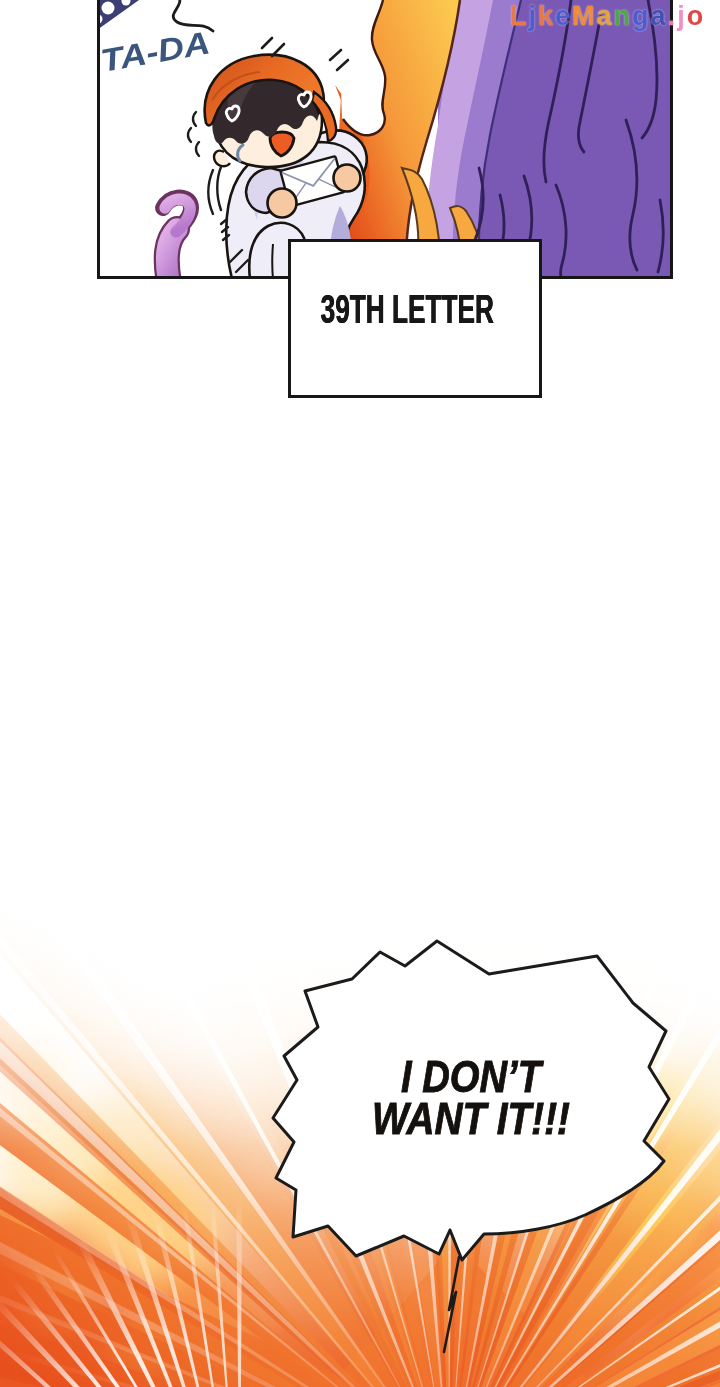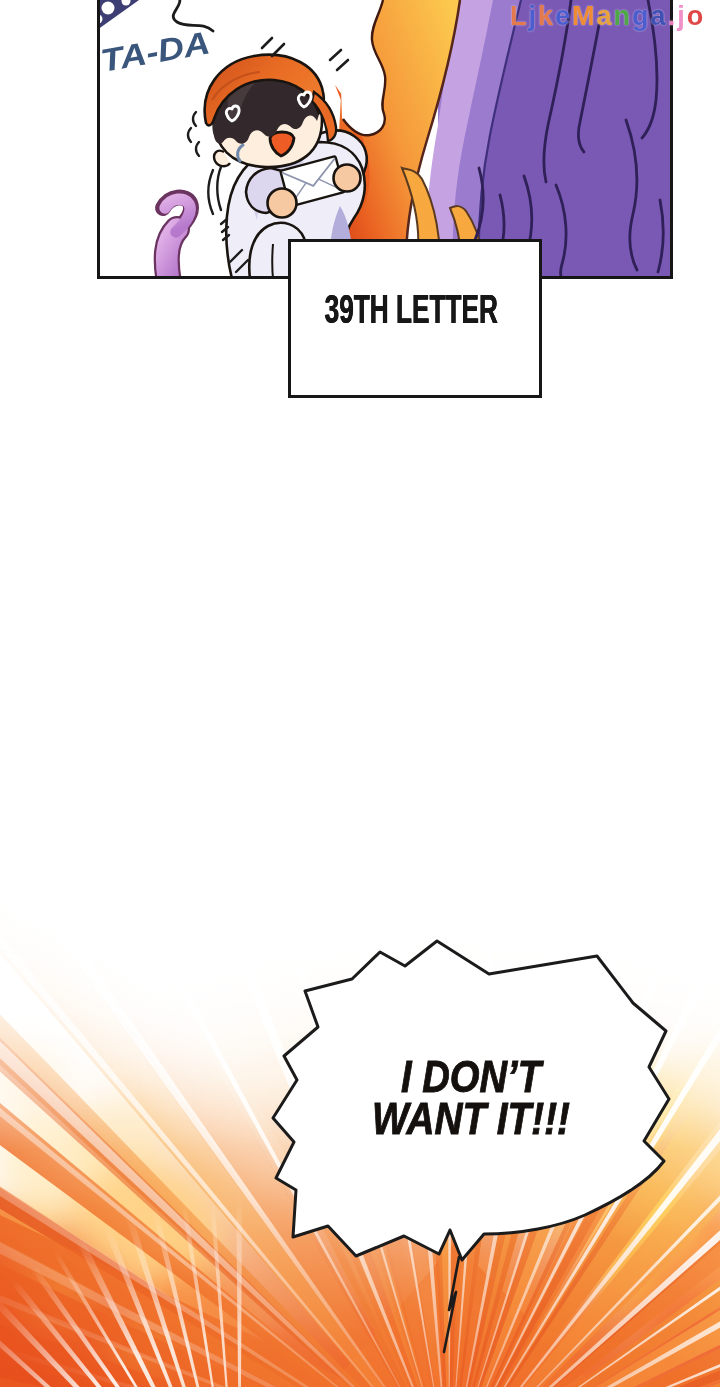--- a/index.html
+++ b/index.html
@@ -155,21 +155,21 @@
 <line x1="230" y1="262" x2="242" y2="250"></line>
         <line x1="236" y1="272" x2="248" y2="260"></line>
 </g>
 </g>
 
 <path d="M98.5,0 L98.5,277.5 M97,277.5 L673,277.5 M671.5,279 L671.5,0" fill="none" stroke="#161616" stroke-width="3"></path>
 </svg>
 
 <div class="abs" style="left:510px;top:1px;width:212px;font-size:27px;font-weight:bold;letter-spacing:2px;white-space:nowrap;text-shadow:0 0 2px rgba(255,255,255,0.65)"><span style="color:#e4794b">L</span><span style="color:#4c5ecf">j</span><span style="color:#e4794b">k</span><span style="color:#4c5ecf">e</span><span style="color:#ef8b33">M</span><span style="color:#e8a23c">a</span><span style="color:#4ea845">n</span><span style="color:#4c5ecf">g</span><span style="color:#3f51b5">a</span><span style="color:#e878b8">.</span><span style="color:#f090c8">j</span><span style="color:#e04848">o</span></div>
 
-<div class="abs" style="left:288px;top:239px;width:248px;height:153px;border:3px solid #171717;background:#ffffff;display:flex;align-items:center;justify-content:center">
+<div class="abs" style="left:288px;top:239px;width:248px;height:153px;border:3px solid #171717;background:#ffffff;display:flex;align-items:center;justify-content:flex-end">
 
 <span style="font-size:40px;font-weight:bold;color:#171717;transform:scale(0.655,1) translateY(-9px);white-space:nowrap;text-shadow:0.4px 0 #171717,-0.4px 0 #171717;margin-left:-8px">39TH LETTER</span>
 </div>
 
 <svg class="abs" style="left:0;top:900px" width="720" height="487" viewBox="0 900 720 487">
 <defs>
 <filter id="soft" x="-60%" y="-60%" width="220%" height="220%">
         <feGaussianBlur stdDeviation="16"></feGaussianBlur>
       </filter>
 <linearGradient id="fr1" gradientUnits="userSpaceOnUse" x1="60" y1="1400" x2="300" y2="1080">

